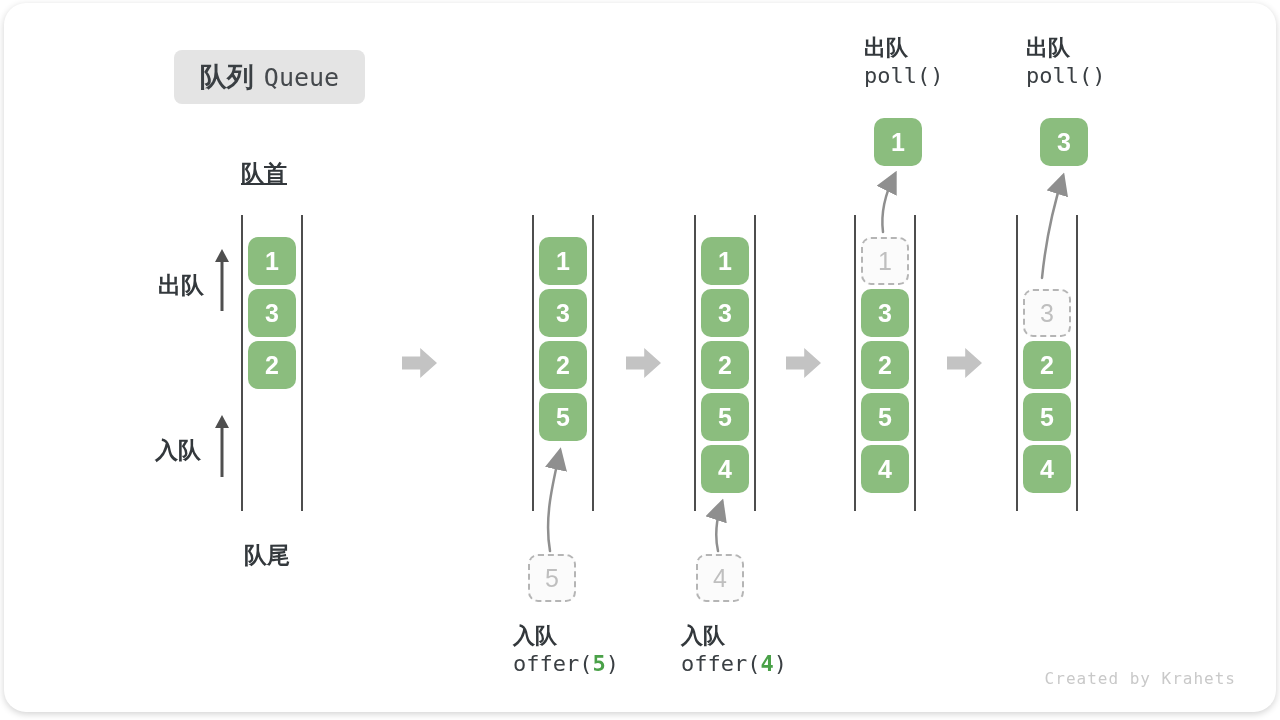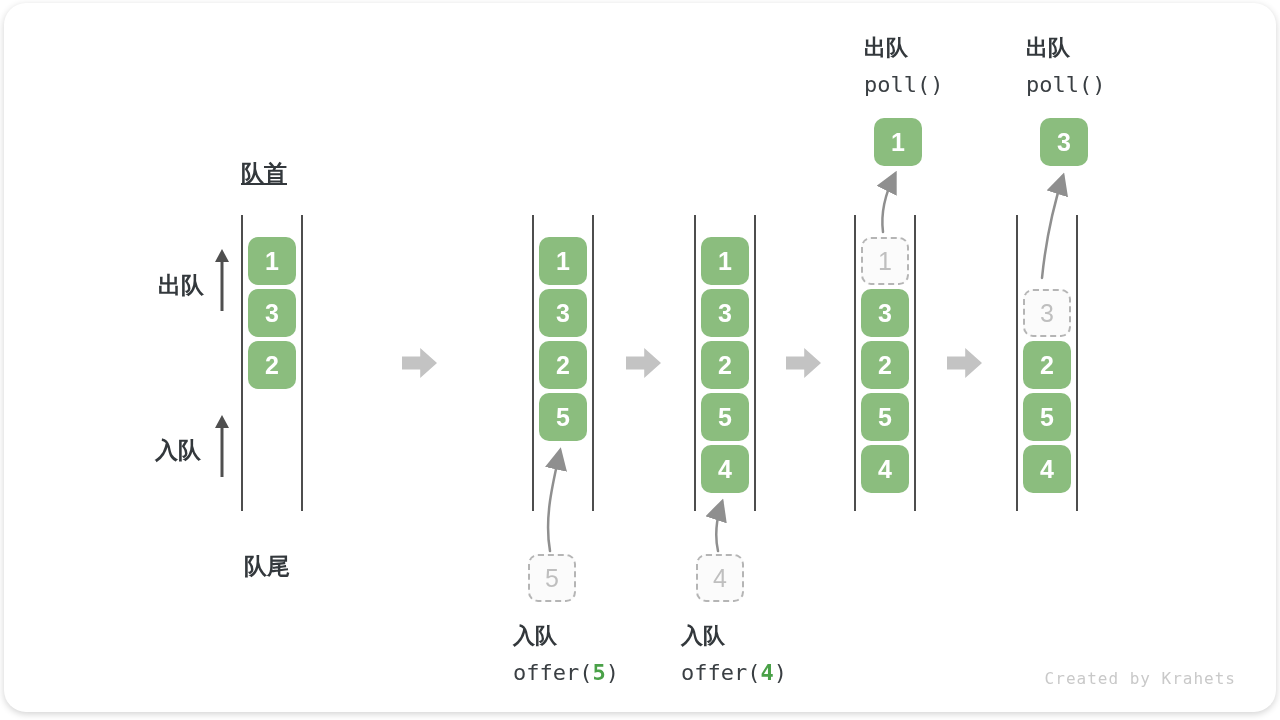--- a/index.html
+++ b/index.html
@@ -42,40 +42,44 @@
     position: absolute; width: 35px; height: 30px; top: 345px; background: #c3c3c3;
     clip-path: polygon(0 28%, 52% 28%, 52% 0, 100% 50%, 52% 100%, 52% 72%, 0 72%);
   }
 
   .up-arrow { position: absolute; width: 14px; height: 64px; }
 
   .op-label { position: absolute; white-space: nowrap; }
   .op-label .action { font-weight: bold; font-size: 22px; color: #33383c; display: block; }
   .op-label .code {
     font-family: "DejaVu Sans Mono", monospace; font-size: 22px; color: #3a3f43;
-    display: block; margin-top: 9px; text-align: center;
+    display: block;  text-align: center;
   }
   .op-label .code .arg { color: #4aa148; font-weight: bold; }
 
   .watermark {
     position: absolute; right: 40px; bottom: 24px;
     font-family: "DejaVu Sans Mono", monospace; font-size: 16px;
     color: #c9c9c9; letter-spacing: 1px;
   }
 
   svg.overlay { position: absolute; left: 0; top: 0; pointer-events: none; }
 </style>
 </head>
 <body>
 
 <div class="card">
 
+  <div class="title-badge">
+    <span class="zh">队列</span>
+    <span class="en">Queue</span>
+  </div>
 
   <div class="cjk-label" style="left:237px; top:155px;text-decoration:underline;">队首</div>
-  <div class="cjk-label" style="left:240px; top:548px;">队尾</div>
+  <div class="cjk-label" style="left:240px; top:537px;">队尾</div>
 
   <div class="cjk-label" style="left:154px; top:267px;">出队</div>
   <svg class="up-arrow" style="left:211px; top:246px;" viewBox="0 0 14 64">
     <line x1="7" y1="11" x2="7" y2="62" stroke="#4f4f4f" stroke-width="3"></line>
     <polygon points="0,13 7,0 14,13" fill="#4f4f4f"></polygon>
   </svg>
 
   <div class="cjk-label" style="left:151px; top:432px;">入队</div>
   <svg class="up-arrow" style="left:211px; top:412px;" viewBox="0 0 14 64">
     <line x1="7" y1="11" x2="7" y2="62" stroke="#4f4f4f" stroke-width="3"></line>

